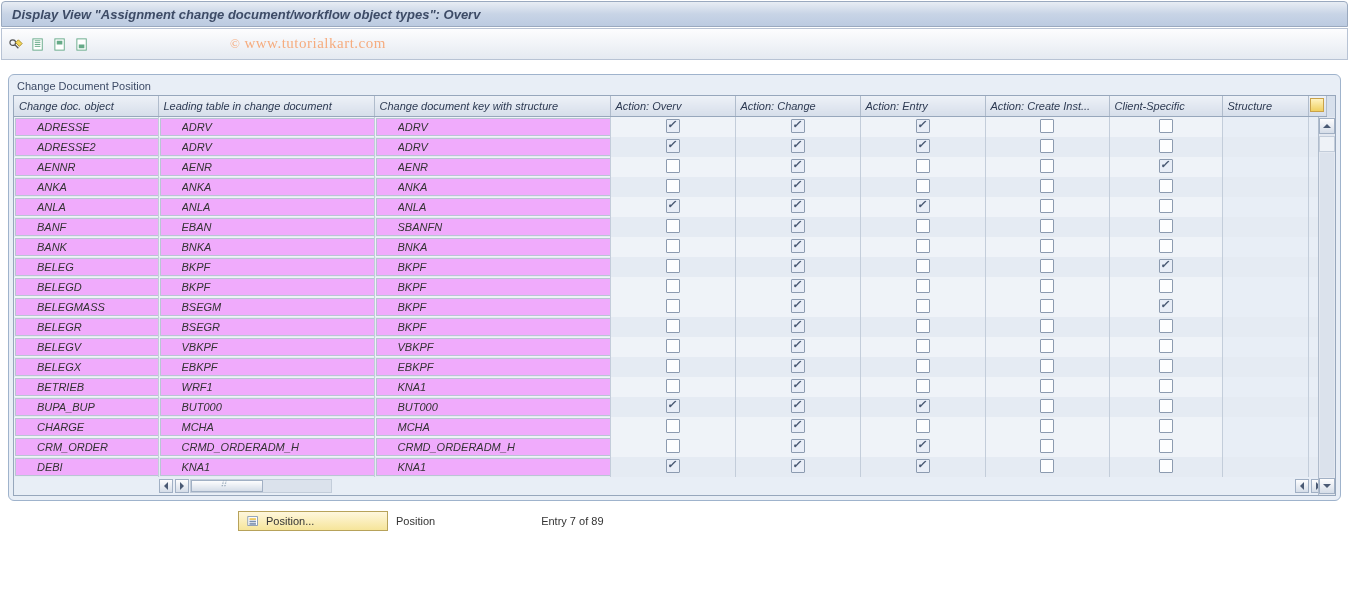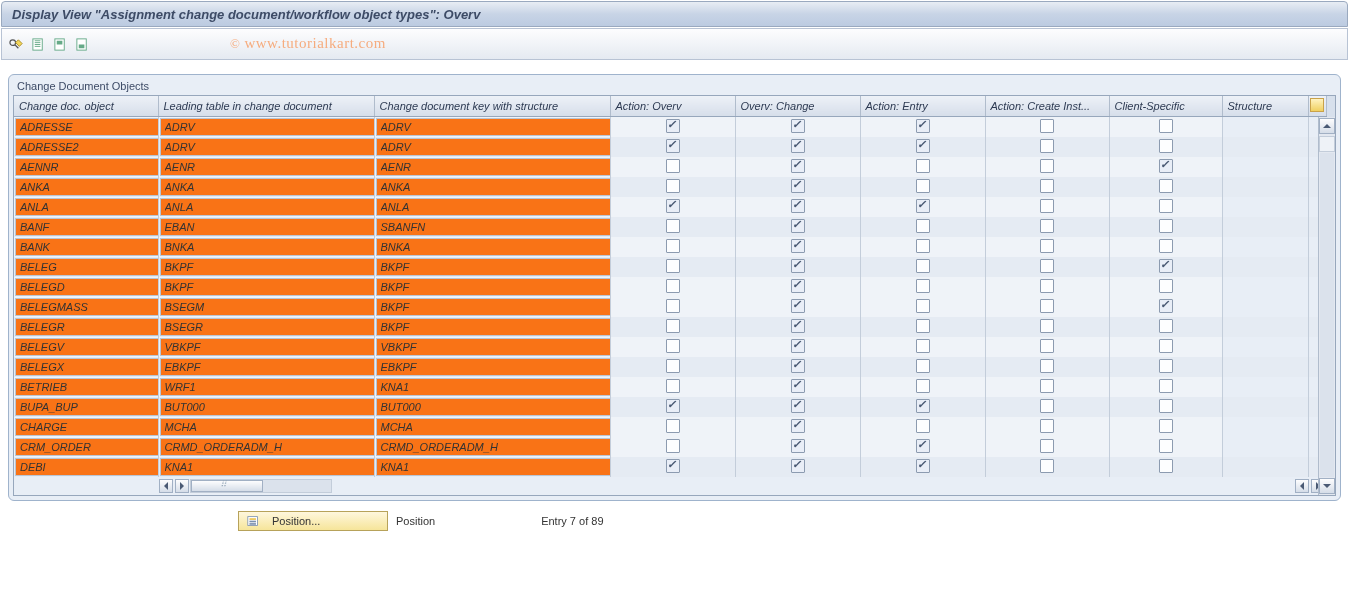--- a/index.html
+++ b/index.html
@@ -41,22 +41,22 @@
   }
   th.cfg{text-align:center;padding:1px;}
   .cfg-icon{display:inline-block;width:12px;height:12px;border:1px solid #c9a24a;
     background:linear-gradient(#fff3c0,#f0d060);}
   td{
     border-right:1px solid #c3cdda;padding:0;height:20px;vertical-align:middle;
     background:#eff3f8;
   }
   tr.alt td{background:#e5ebf3;}
   .txtcell{
-    width:100%;height:18px;border:1px solid #b9c5d4;background:#f97316;
-    box-sizing:border-box;padding:1px 4px;font:inherit;color:#333;display:block;
+    width:100%;height:18px;border:1px solid #b9c5d4;background:#f0abfc;
+    box-sizing:border-box;padding:1px 21px;font:inherit;color:#333;display:block;
     margin:0 1px;
   }
   td.chk{text-align:center;}
   .cb{
     display:inline-block;width:12px;height:12px;border:1px solid #8c9bb0;
     background:#fdfeff;border-radius:1px;position:relative;
   }
   .cb.on{background:#e9eef7;}
   .cb.on::after{
     content:"✓";position:absolute;left:0.5px;top:-2px;font-size:11px;color:#4a5a74;font-weight:bold;
@@ -85,21 +85,21 @@
   .htrack{width:140px;height:12px;background:#dbe2ec;border:1px solid #c3cdda;position:relative;}
   .hthumb{position:absolute;left:0;top:0;width:70px;height:10px;
     background:linear-gradient(#fdfdfe,#d5dde8);border:1px solid #a1b0c4;}
   .hthumb::after{content:"⠿";color:#9ab;font-size:9px;position:absolute;left:28px;top:-2px;}
   .hscroll-right{display:flex;align-items:center;}
   .footer{
     display:flex;align-items:center;gap:8px;margin:10px 0 0 230px;
   }
   .pos-btn{
     height:20px;width:150px;background:linear-gradient(#fff7dd,#f6e59a);
-    border:1px solid #b7a25a;display:flex;align-items:center;gap:12px;
+    border:1px solid #b7a25a;display:flex;align-items:center;gap:6px;
     padding:0 8px;box-sizing:border-box;font-size:11px;color:#333;
   }
   .pos-icon{width:13px;height:13px;}
   .footer-txt{color:#333;}
 </style>
 </head>
 <body>
 <div class="page">
 
 <div class="titlebar">
@@ -131,21 +131,21 @@
           <rect x="2" y="2" width="10" height="12" fill="#fff" stroke="#6a8"></rect>
           <rect x="4" y="8" width="6" height="4" fill="#6a8"></rect>
         </svg>
   </div>
 </div>
 
 <div class="watermark"><span class="c">©</span><span>www.tutorialkart.com</span></div>
 
 <div class="body-area">
   <div class="panel">
-    <div class="panel-title">Change Document Objects</div>
+    <div class="panel-title">Change Document Position</div>
 
     <div class="grid">
       <table>
         <colgroup>
           <col style="width:144px">
               <col style="width:216px">
               <col style="width:236px">
           <col style="width:125px">
               <col style="width:125px">
               <col style="width:125px">
@@ -153,21 +153,21 @@
               <col style="width:113px">
               <col style="width:86px">
           <col style="width:18px">
         </colgroup>
         <thead>
           <tr>
             <th>Change doc. object</th>
             <th>Leading table in change document</th>
             <th>Change document key with structure</th>
             <th>Action: Overv</th>
-            <th>Overv: Change</th>
+            <th>Action: Change</th>
             <th>Action: Entry</th>
             <th>Action: Create Inst...</th>
             <th>Client-Specific</th>
             <th>Structure</th>
             <th class="cfg"><span class="cfg-icon"></span></th>
           </tr>
         </thead>
         <tbody id="tbody">
               <tr>
                 <td>

